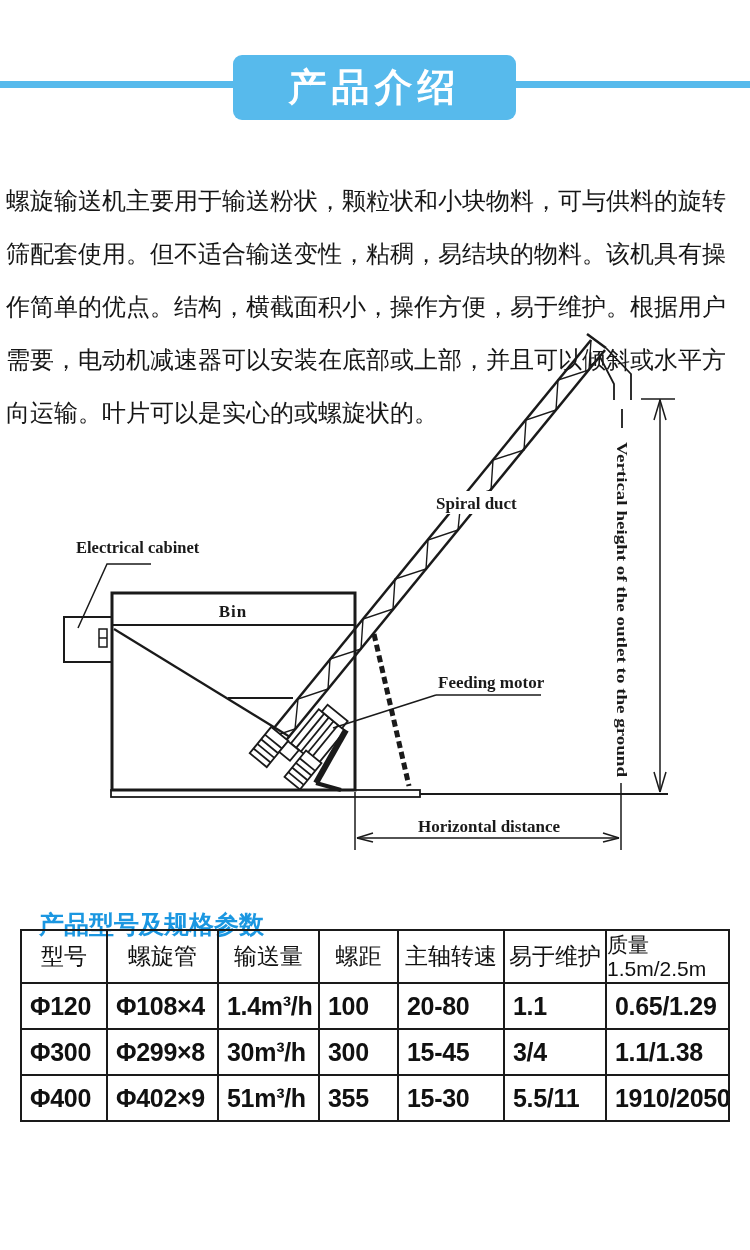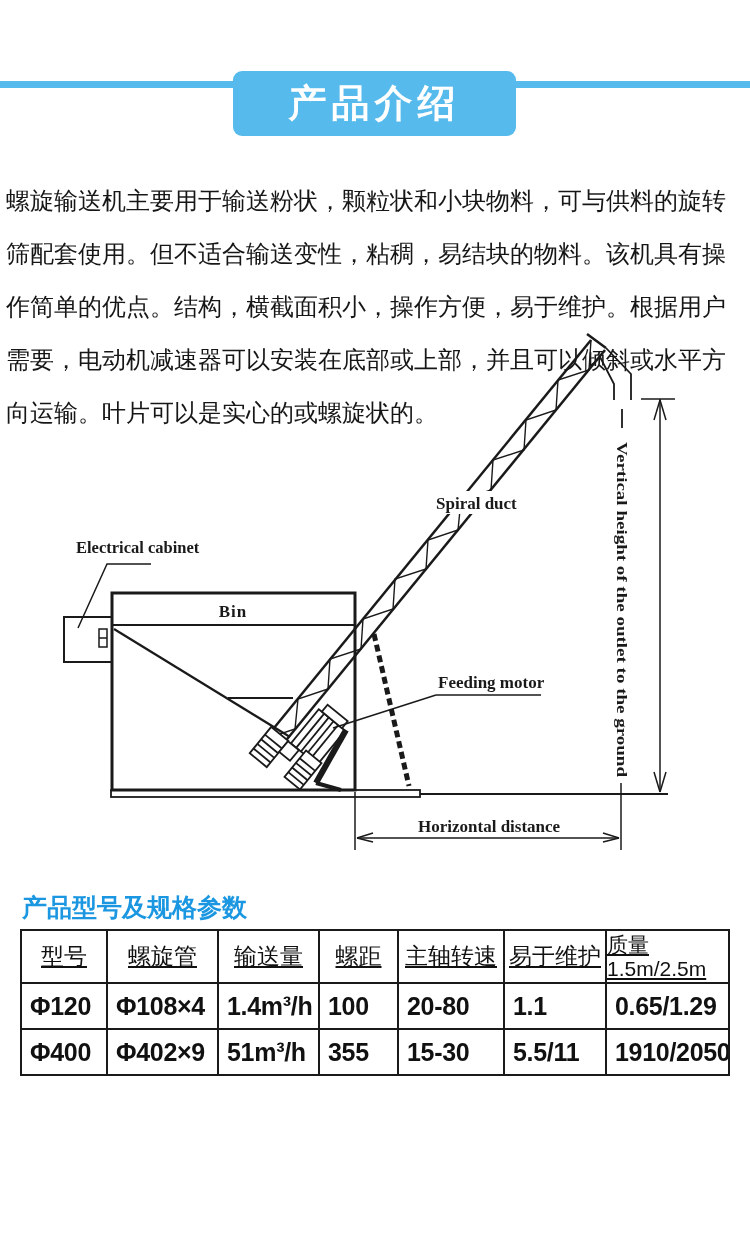--- a/index.html
+++ b/index.html
@@ -2,40 +2,40 @@
 <html><head>
 <meta charset="utf-8">
 <style>
   html,body{margin:0;padding:0;background:#fff;}
   body{width:750px;height:1250px;position:relative;overflow:hidden;
        font-family:"Liberation Sans",sans-serif;color:#111;}
 
   
   .banner-line{position:absolute;left:0;top:81px;width:750px;height:7px;}
   .banner-box{position:absolute;left:233px;top:55px;width:283px;height:65px;
-              border-radius:9px;display:flex;align-items:center;justify-content:center;margin-top:16px;}
+              border-radius:9px;display:flex;align-items:center;justify-content:center;}
   .banner-box span{color:#fff;font-size:38px;font-weight:bold;letter-spacing:5px;}
 
   
   .intro{position:absolute;left:6px;top:150px;width:738px;
          font-size:24px;line-height:53px;font-weight:500;color:#161616;}
 
   
   .diagram{position:absolute;left:0;top:330px;}
   .diagram text{font-family:"Liberation Serif",serif;font-weight:bold;fill:#1a1a1a;}
 
   
-  .section-title{position:absolute;left:22px;top:891px;margin:0;
+  .section-title{position:absolute;left:22px;top:891px;margin:17px;
                  font-size:25px;font-weight:600;}
 
   
   .spec-table{position:absolute;left:20px;top:929px;border-collapse:collapse;
               table-layout:fixed;width:708px;}
   .spec-table th,.spec-table td{border:2px solid #1a1a1a;overflow:hidden;white-space:nowrap;}
-  .spec-table th{height:51px;font-size:23px;font-weight:500;text-align:center;padding:0;text-decoration:underline;}
+  .spec-table th{height:51px;font-size:23px;font-weight:500;text-align:center;padding:0;}
   .spec-table th.qty{text-align:left;font-size:21px;line-height:24px;}
   .spec-table td{height:44px;font-size:25px;font-weight:700;letter-spacing:-0.3px;
                  text-align:left;padding:0 0 0 8px;}
 </style>
 </head>
 <body>
 
 <div class="banner-line" style="background:#57baec"></div>
 <div class="banner-box" style="background:#57baec">
   <span>产品介绍</span>
@@ -175,20 +175,29 @@
     <tr>
       <td>Φ120</td>
       <td>Φ108×4</td>
       <td>1.4m³/h</td>
       <td>100</td>
       <td>20-80</td>
       <td>1.1</td>
       <td>0.65/1.29</td>
     </tr>
     <tr>
+      <td>Φ300</td>
+      <td>Φ299×8</td>
+      <td>30m³/h</td>
+      <td>300</td>
+      <td>15-45</td>
+      <td>3/4</td>
+      <td>1.1/1.38</td>
+    </tr>
+    <tr>
       <td>Φ400</td>
       <td>Φ402×9</td>
       <td>51m³/h</td>
       <td>355</td>
       <td>15-30</td>
       <td>5.5/11</td>
       <td>1910/2050</td>
     </tr>
   </tbody>
 </table>

